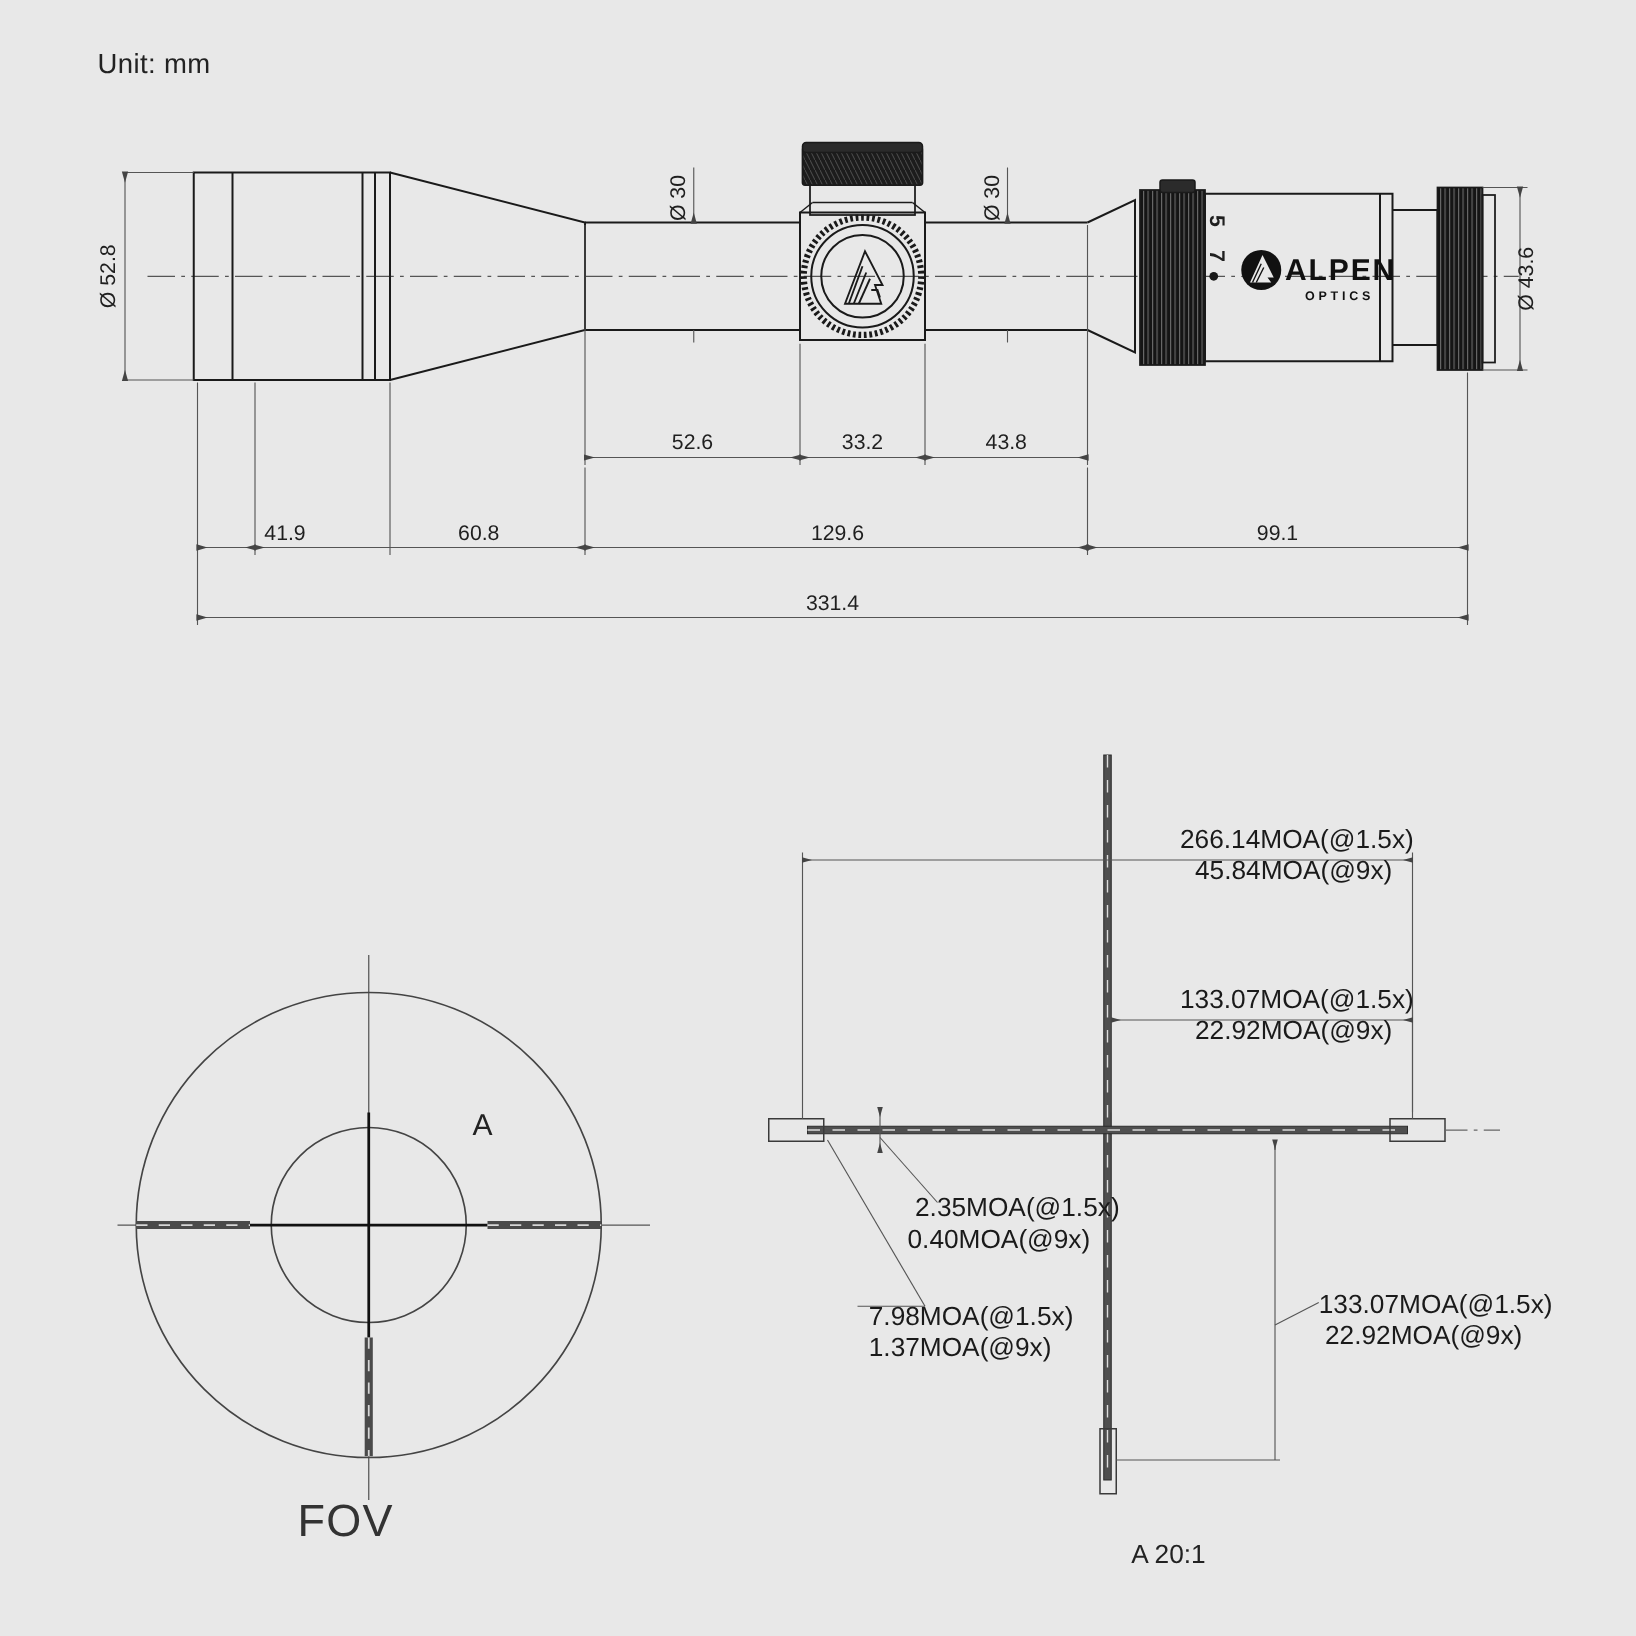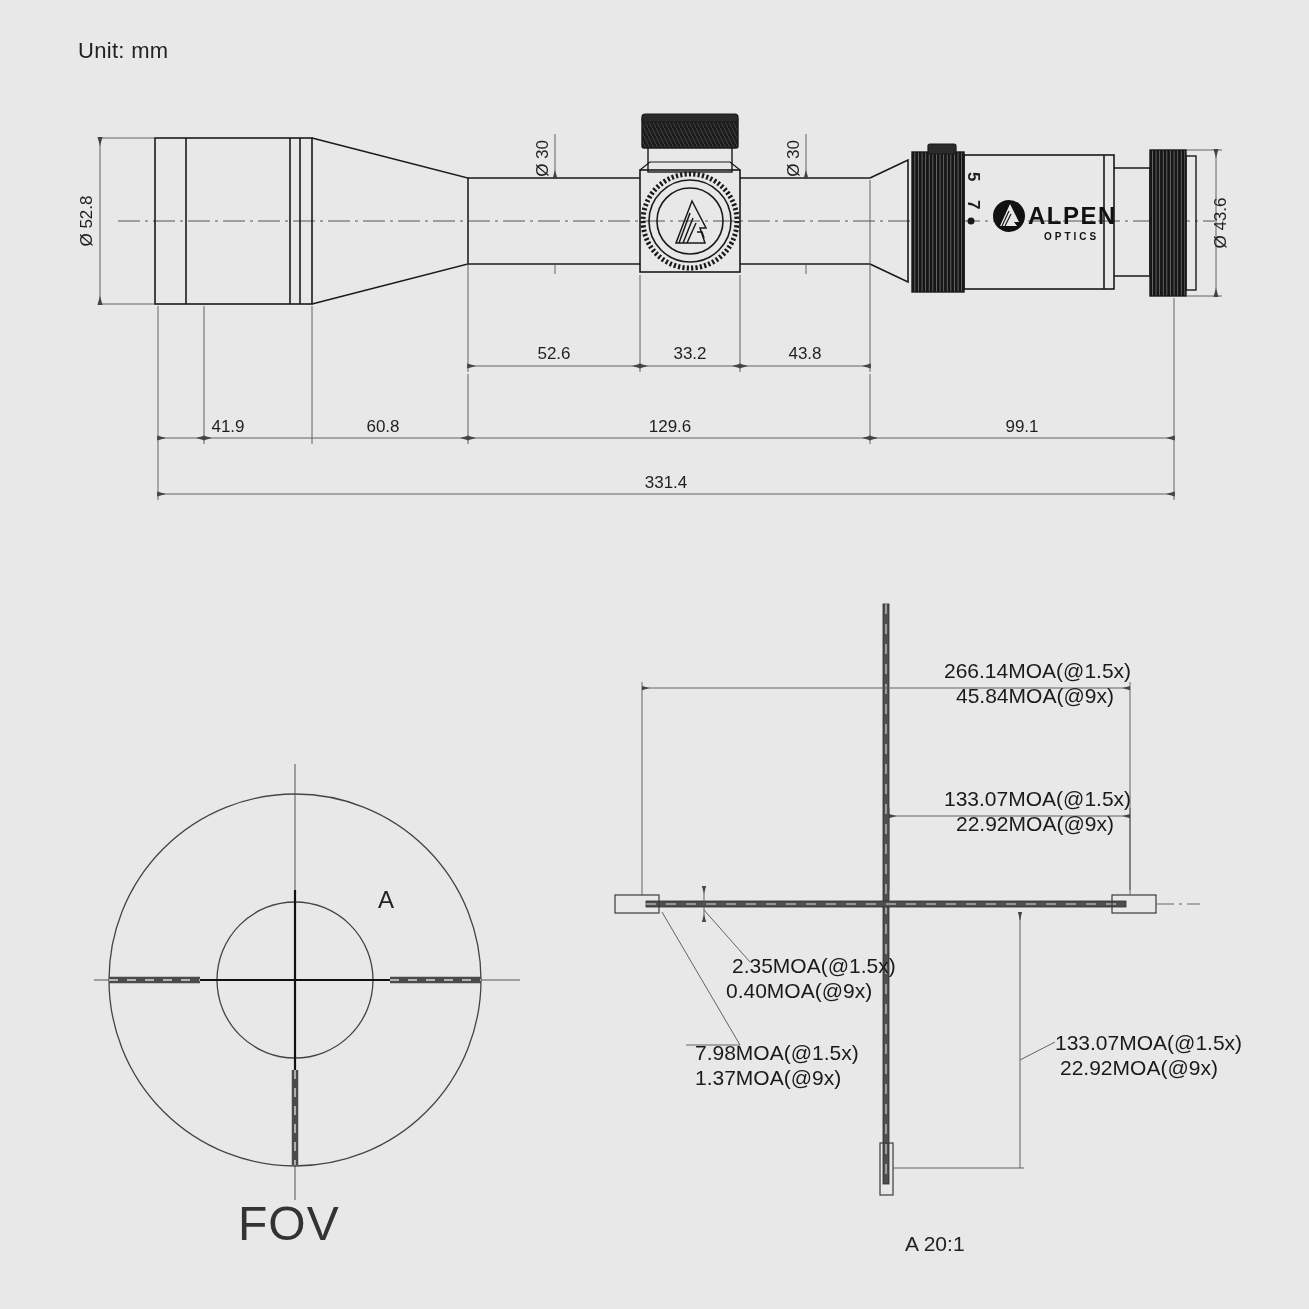--- a/index.html
+++ b/index.html
@@ -25,21 +25,21 @@
     left: 78px;
     top: 38px;
     font-size: 22px;
     letter-spacing: 0.3px;
     color: #222;
   }
   .fov-label {
     position: absolute;
     left: 238px;
     top: 1196px;
-    font-size: 48px;
+    font-size: 36px;
     letter-spacing: 1px;
     color: #333;
     font-weight: 400;
   }
   .detail-label {
     position: absolute;
     left: 860px;
     top: 1232px;
     font-size: 21px;
     color: #222;

